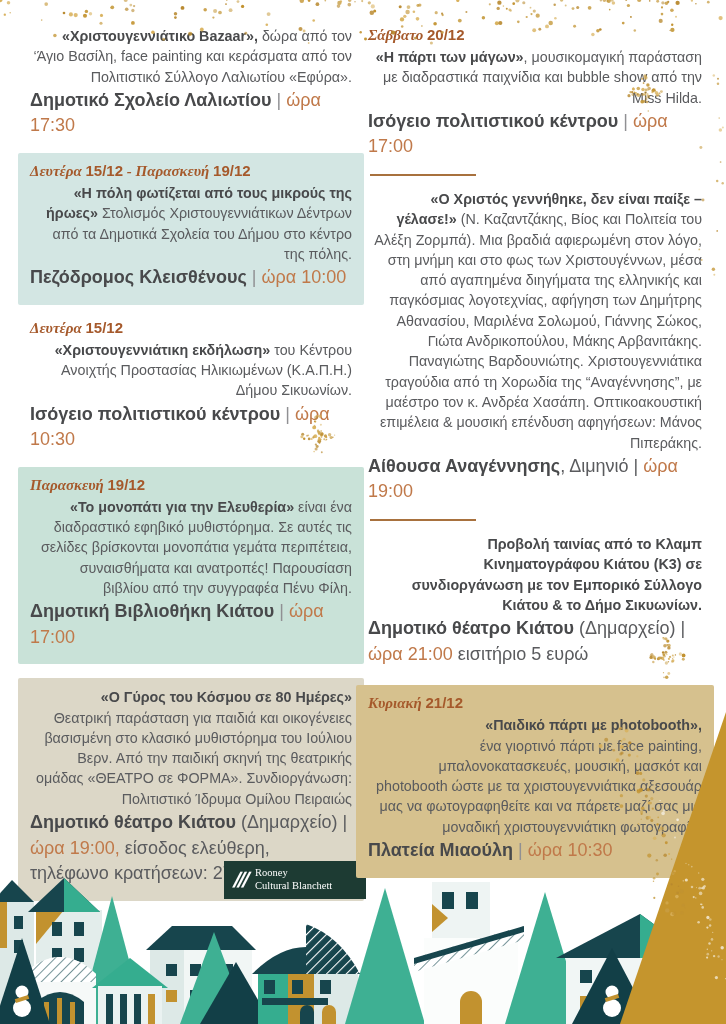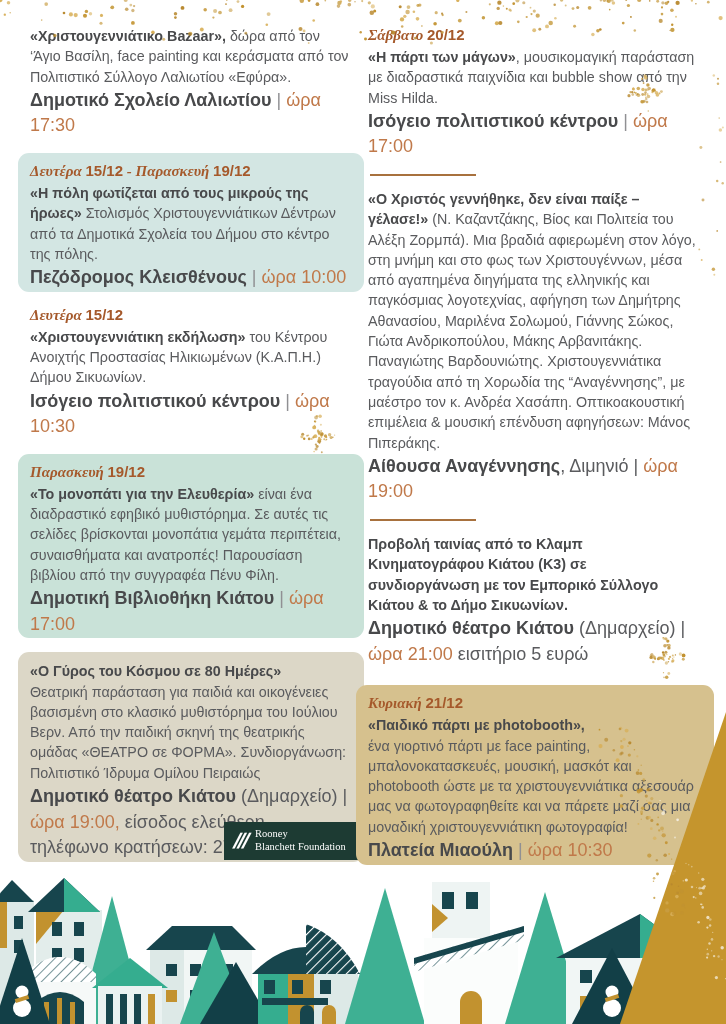--- a/index.html
+++ b/index.html
@@ -4,31 +4,31 @@
 <style>
   html,body{margin:0;padding:0;background:#ffffff;}
   .page{position:relative;width:726px;height:1024px;background:#ffffff;overflow:hidden;
         font-family:"Liberation Sans",sans-serif;color:#5a5b5e;}
   .col{position:absolute;top:26px;z-index:1;}
   .col-left{left:30px;width:322px;}
   .col-right{left:368px;width:334px;}
 
   .evt{margin:0 0 14px 0;}
   .evt p{margin:0;}
-  .txt{font-size:14.3px;line-height:1.42;color:#5a5b5e;}
+  .txt{font-size:14.3px;line-height:1.42;color:#5a5b5e;text-align:right;}
   .txt strong{color:#48494b;}
   .tb{display:block;}
   .loc{font-size:18px;line-height:1.42;margin-top:1px !important;}
   .loc strong{color:#48494b;}
   .pipe{color:#909093;margin:0 5px;}
   .t{color:#c0794a;}
   .date{font-family:"Liberation Serif",serif;font-style:italic;font-weight:bold;
         font-size:15px;color:#a5592b;margin-bottom:3px !important;}
   .date .n{font-family:Liberation Sans, sans-serif;font-style:normal;font-weight:bold;}
-  .bg{margin:0 -12px 14px -12px;padding:9px 12px 1px 12px;border-radius:11px;}
+  .bg{margin:0 -12px 14px -12px;padding:9px 12px 14px 12px;border-radius:2px;}
   .c-teal{background:#d3e6e3;}
   .c-mint{background:#c9e2d8;}
   .c-mint2{background:#cfe2d9;}
   .c-beige{background:#dcd7c7;}
   .c-tan{background:#d6c18e;}
   .rel{position:relative;}
 
   .divider{width:106px;height:2px;background:#a8713e;margin:13px 0 13px 2px;}
 
   .picf{position:absolute;right:-2px;bottom:2px;width:142px;height:38px;background:#1d3b33;
@@ -69,21 +69,21 @@
       <p class="date"><em>Παρασκευή </em><b class="n">19/12</b></p>
       <p class="txt"><strong>«Το μονοπάτι για την Ελευθερία»</strong><span> είναι ένα διαδραστικό εφηβικό μυθιστόρημα.  Σε αυτές τις σελίδες βρίσκονται μονοπάτια γεμάτα περιπέτεια, συναισθήματα και ανατροπές! Παρουσίαση βιβλίου από την συγγραφέα Πένυ Φίλη.</span></p>
       <p class="loc"><strong>Δημοτική Βιβλιοθήκη Κιάτου</strong><span class="pipe">|</span><span class="t">ώρα 17:00</span></p>
     </section>
 
     <section class="evt bg c-beige rel">
       <p class="txt"><strong class="tb">«Ο Γύρος του Κόσμου σε 80 Ημέρες»</strong><span>Θεατρική παράσταση για παιδιά και οικογένειες βασισμένη στο κλασικό μυθιστόρημα του Ιούλιου Βερν. Από την παιδική σκηνή της θεατρικής ομάδας «ΘΕΑΤΡΟ σε ΦΟΡΜΑ». Συνδιοργάνωση: Πολιτιστικό Ίδρυμα Ομίλου Πειραιώς</span></p>
       <p class="loc"><strong>Δημοτικό θέατρο Κιάτου</strong><span> (Δημαρχείο) | </span><span class="t">ώρα 19:00,</span><span> είσοδος ελεύθερη, τηλέφωνο κρατήσεων:  2747022296</span></p>
       <div class="picf">
         <span class="picf-slashes">///</span>
-        <span class="picf-text"><span>Rooney</span><br><span>Blanchett Foundation</span></span>
+        <span class="picf-text"><span>Rooney</span><br><span>Cultural Blanchett</span></span>
       </div>
     </section>
 
 
   </div>
 
   <div class="col col-right">
 
     <section class="evt">
       <p class="date"><em>Σάββατο </em><b class="n">20/12</b></p>

